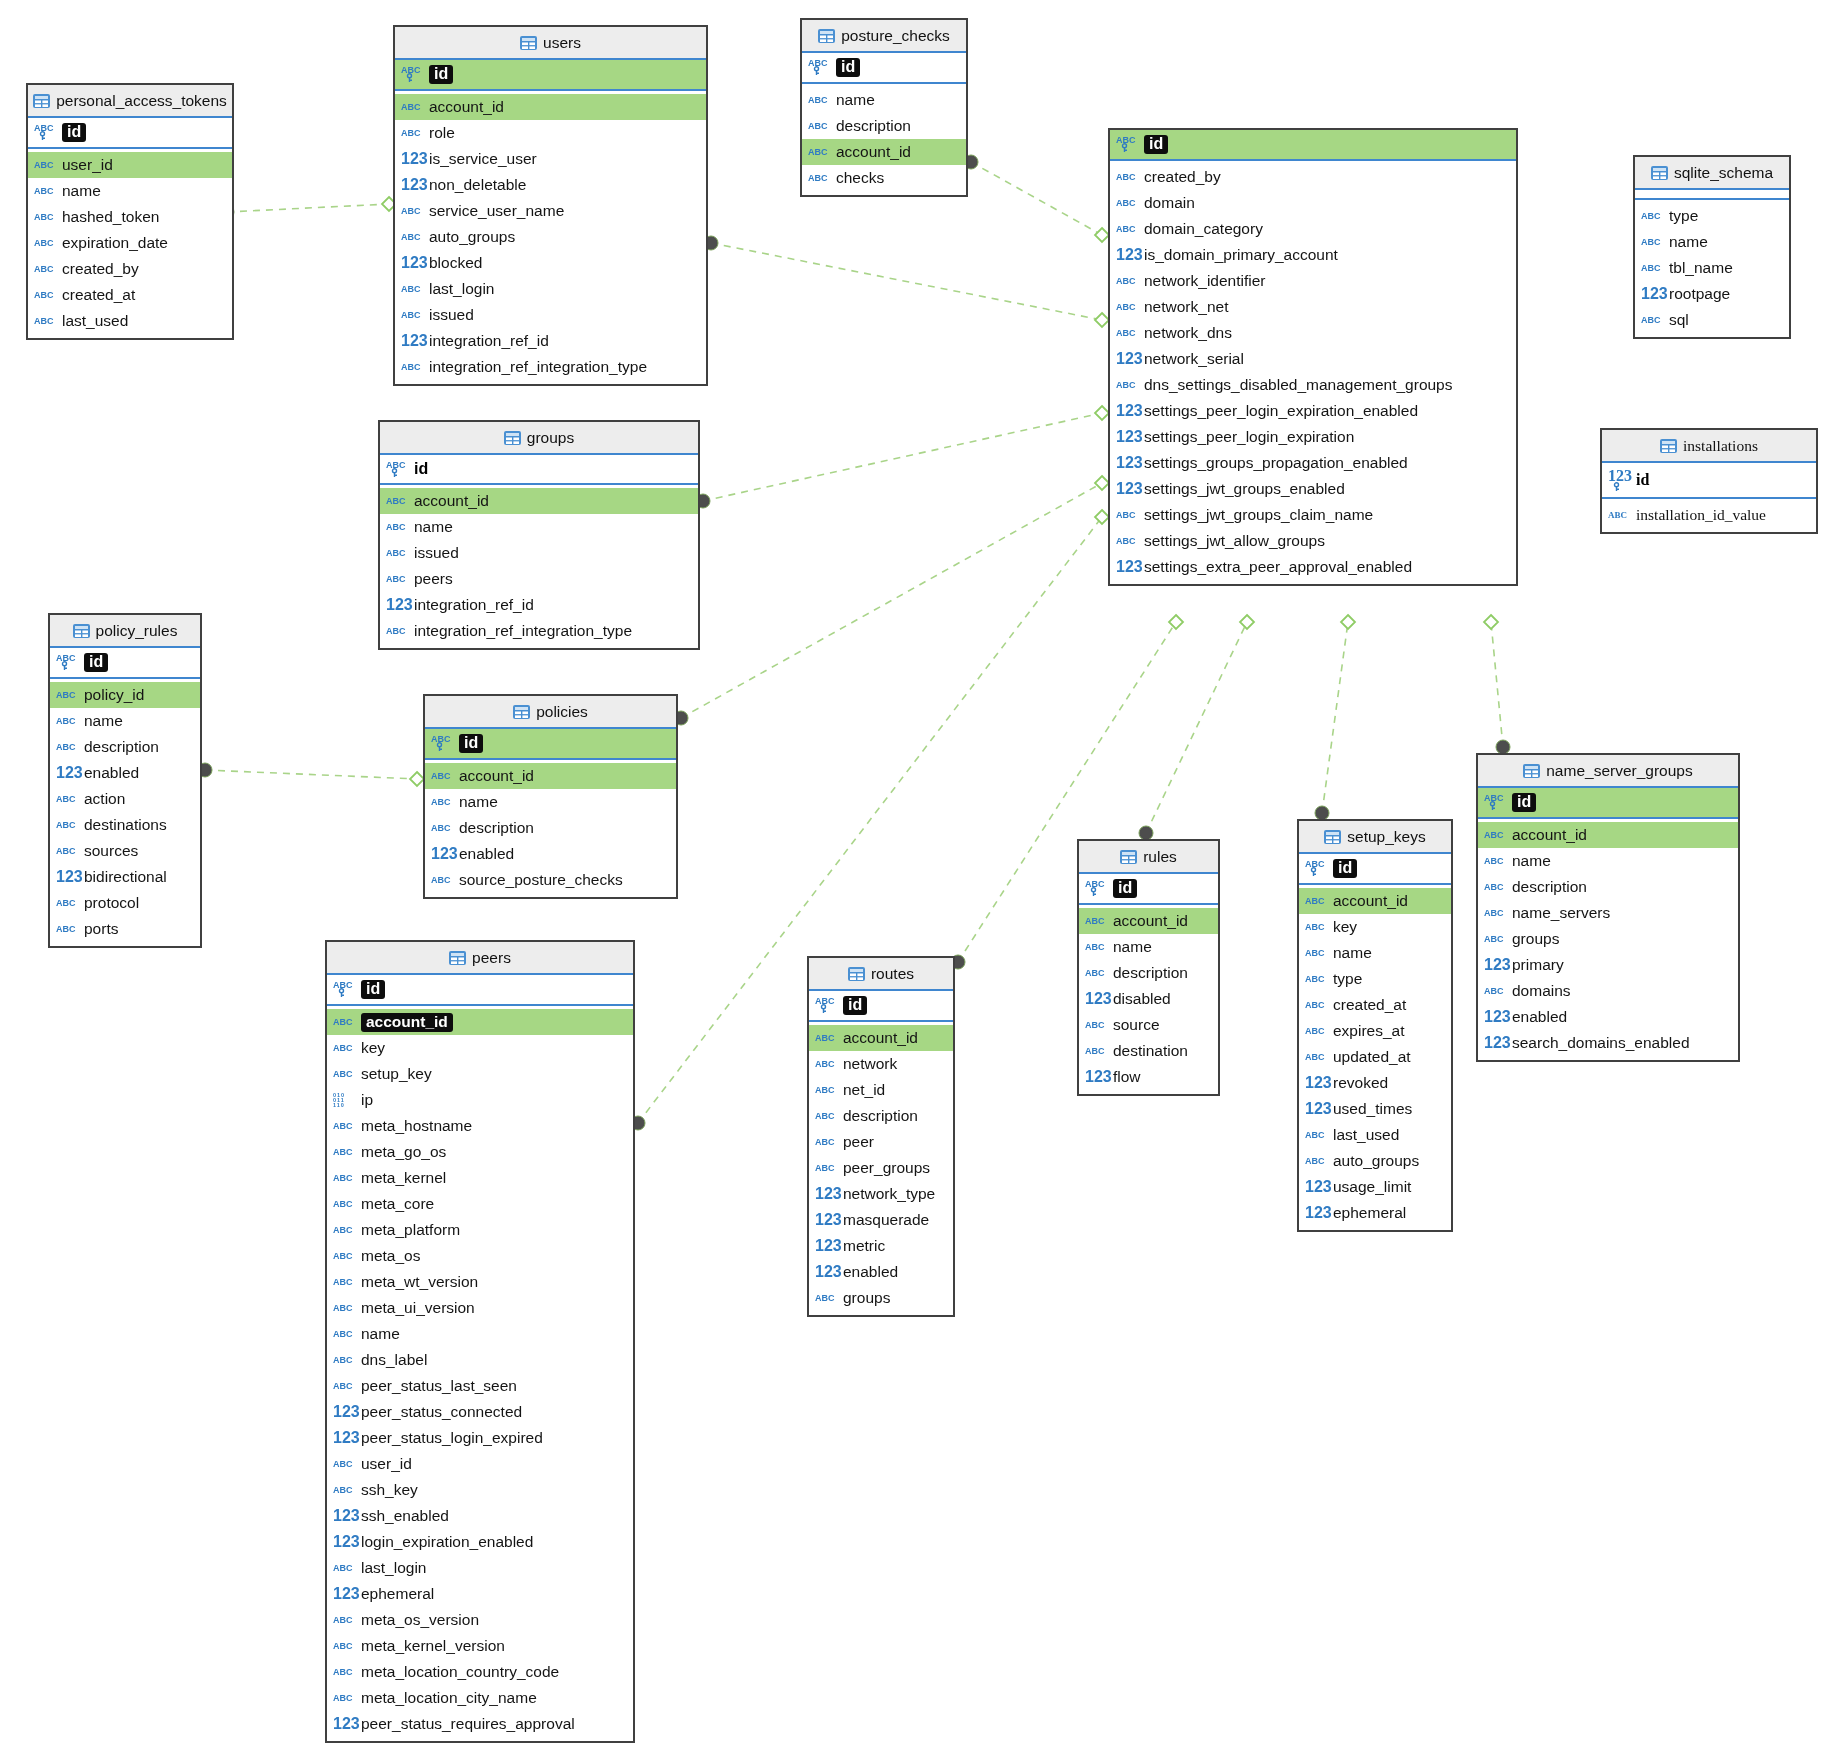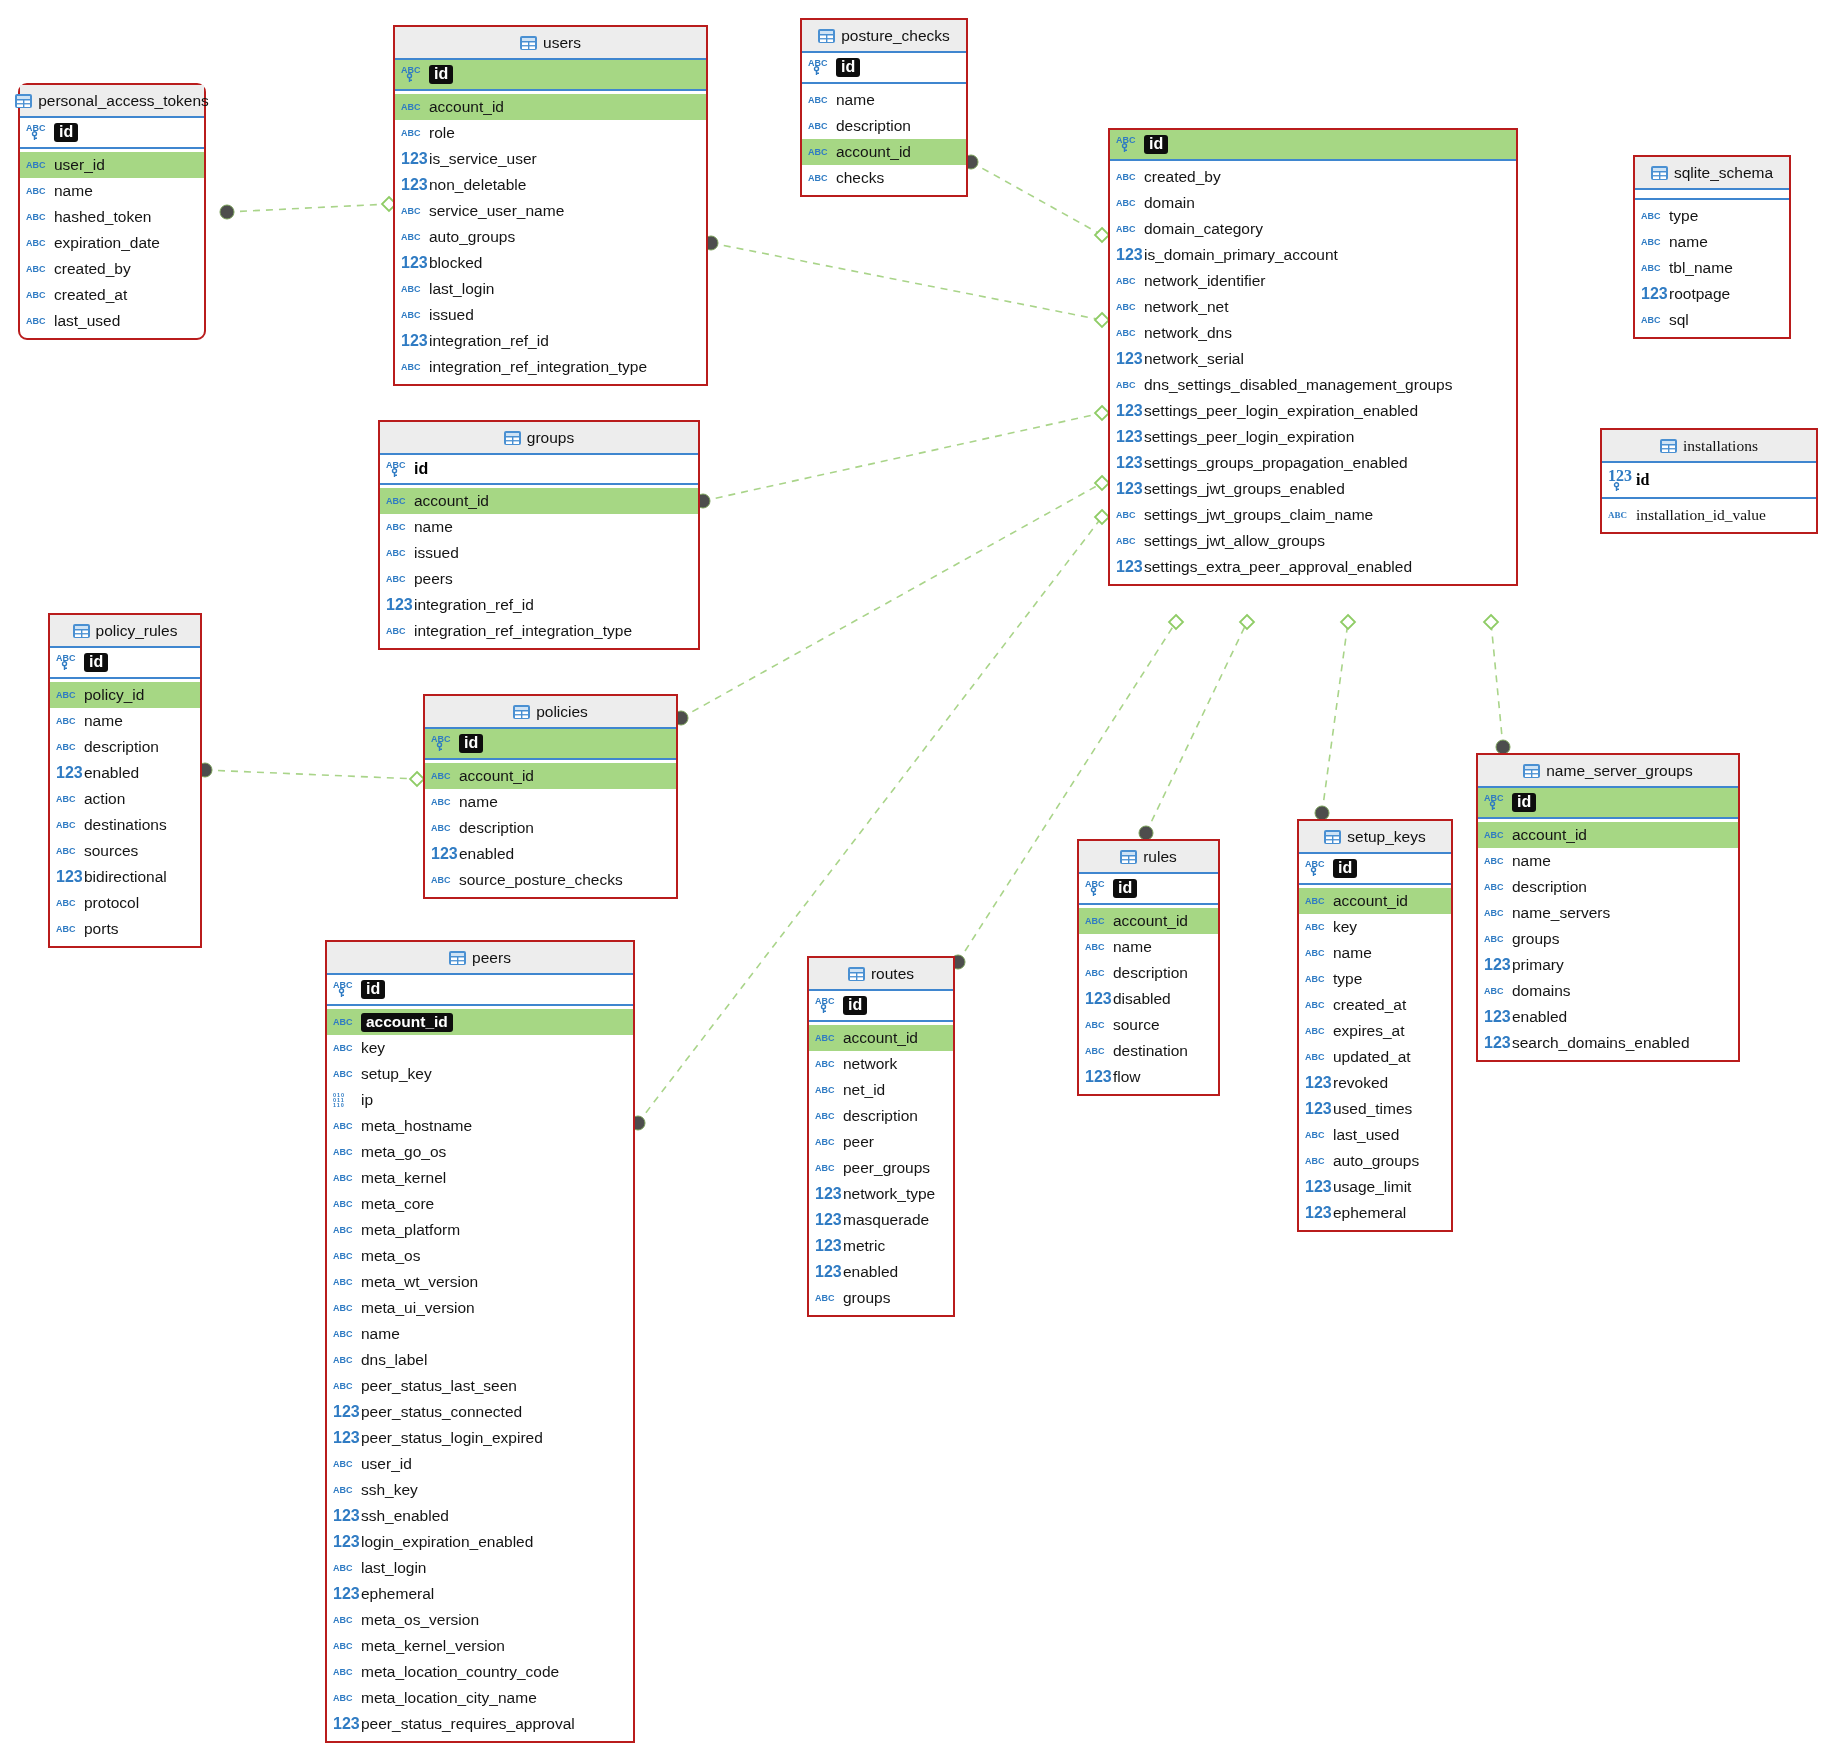--- a/index.html
+++ b/index.html
@@ -1,18 +1,18 @@
 <!DOCTYPE html>
 <html><head>
 <meta charset="utf-8">
 <style>
   html,body{margin:0;padding:0;background:#ffffff;font-family:"Liberation Sans",sans-serif;}
   #canvas{position:relative;width:1830px;height:1743px;background:#ffffff;overflow:hidden;}
   #rel-svg{position:absolute;left:0;top:0;z-index:1;}
-  .erd-table{position:absolute;z-index:2;background:#ffffff;border:2px solid #b91c1c;box-sizing:border-box;}
+  .erd-table{position:absolute;z-index:2;background:#ffffff;border:2px solid #404040;box-sizing:border-box;}
   .erd-header{height:31px;display:flex;align-items:center;justify-content:center;gap:6px;
     background:#ededed;border-bottom:2px solid #3f86cf;font-size:15.5px;color:#111;white-space:nowrap;}
   .erd-pk{border-bottom:2px solid #3f86cf;padding:5px 6px;min-height:29px;display:flex;align-items:center;box-sizing:border-box;}
   .erd-pk.empty{min-height:10px;padding:2px 6px;}
   .erd-pk.green{background:#a6d784;}
   .erd-fields{padding:3px 0 4px 0;}
   .row{height:26px;display:flex;align-items:center;padding:0 4px 0 6px;font-size:15.5px;color:#141414;white-space:nowrap;box-sizing:border-box;}
   .row.green{background:#a6d784;}
   .icon{width:28px;flex:0 0 28px;display:flex;flex-direction:column;align-items:flex-start;justify-content:center;line-height:1;}
   .abc-txt{font-size:9px;font-weight:bold;color:#2f7bc3;letter-spacing:0px;}
@@ -77,21 +77,21 @@
         <line x1="1503" y1="747" x2="1491" y2="622" stroke="#a9d489" stroke-width="1.6" stroke-dasharray="7 6"></line>
         <circle cx="1503" cy="747" r="7" fill="#4d4d4d" stroke="#7aa05a" stroke-width="1"></circle>
         <path d="M 1491 615 L 1498 622 L 1491 629 L 1484 622 Z" fill="#ffffff" stroke="#8fcc66" stroke-width="1.8"></path>
       </g>
       <g>
         <line x1="205" y1="770" x2="417" y2="779" stroke="#a9d489" stroke-width="1.6" stroke-dasharray="7 6"></line>
         <circle cx="205" cy="770" r="7" fill="#4d4d4d" stroke="#7aa05a" stroke-width="1"></circle>
         <path d="M 417 772 L 424 779 L 417 786 L 410 779 Z" fill="#ffffff" stroke="#8fcc66" stroke-width="1.8"></path>
       </g>
     </svg>
-    <div class="erd-table" style="left: 18px; top: 83px; width: 188px; border-radius: 9px;">
+    <div class="erd-table" style="left: 26px; top: 83px; width: 208px;">
       <div class="erd-header">
         <span class="tbl-ico">
           <svg width="17" height="14" viewBox="0 0 17 14">
             <rect width="17" height="14" rx="2" fill="#4a90d2"></rect>
             <rect x="2" y="2" width="13" height="3" fill="#cfe3f5"></rect>
             <rect x="2" y="6.5" width="6" height="2.6" fill="#fff"></rect>
             <rect x="9.4" y="6.5" width="5.6" height="2.6" fill="#fff"></rect>
             <rect x="2" y="10.4" width="6" height="2.6" fill="#fff"></rect>
             <rect x="9.4" y="10.4" width="5.6" height="2.6" fill="#fff"></rect>
           </svg>

